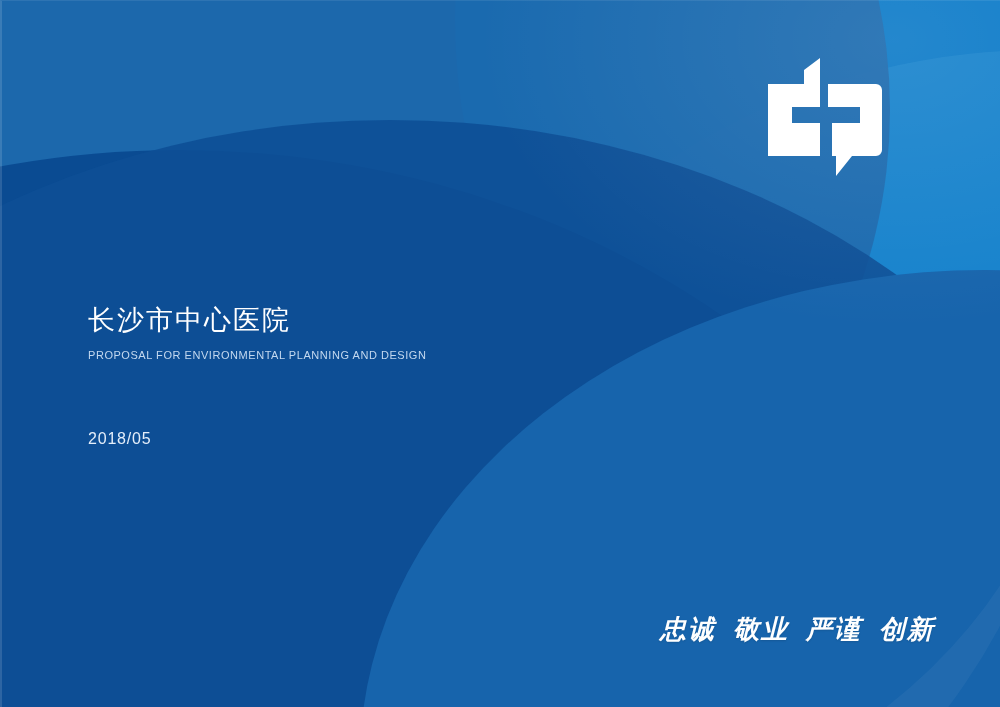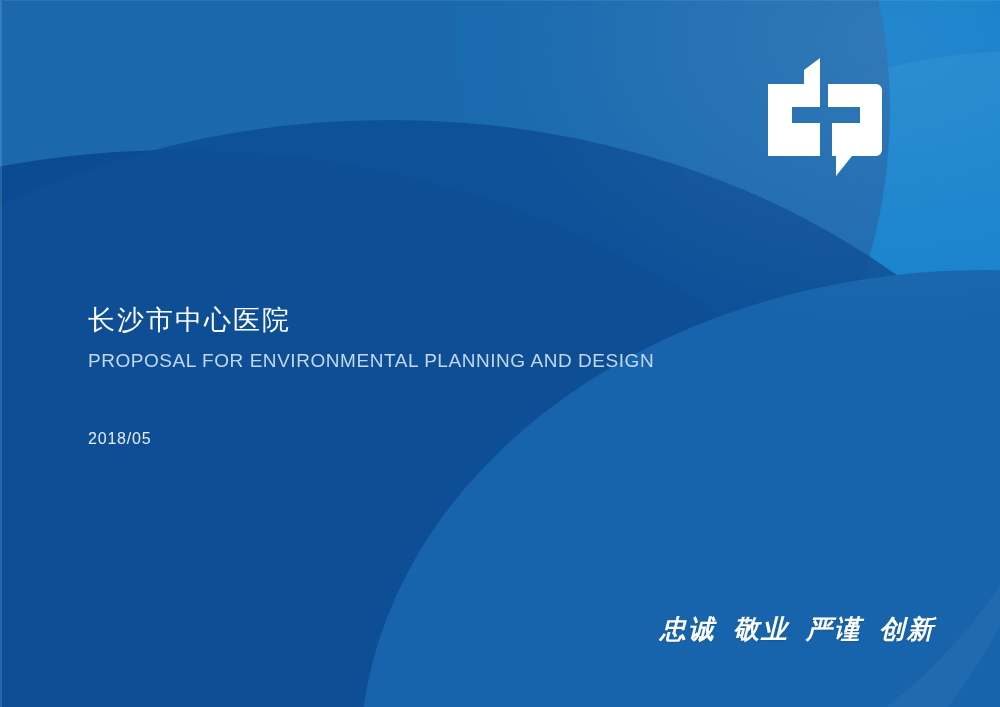--- a/index.html
+++ b/index.html
@@ -135,21 +135,21 @@
   .main-title {
     font-size: 35px;
     font-weight: 700;
     color: #ffffff;
     letter-spacing: 2.5px;
     line-height: 1.28;
     margin: 0 0 3px 0;
     white-space: nowrap;
   }
   .sub-title {
-    font-size: 19px;
+    font-size: 11px;
     font-weight: 400;
     color: #c3d8ef;
     letter-spacing: .55px;
     line-height: 1.35;
     margin: 0;
     white-space: nowrap;
   }
   .date-line {
     position: absolute;
     left: 88px;

